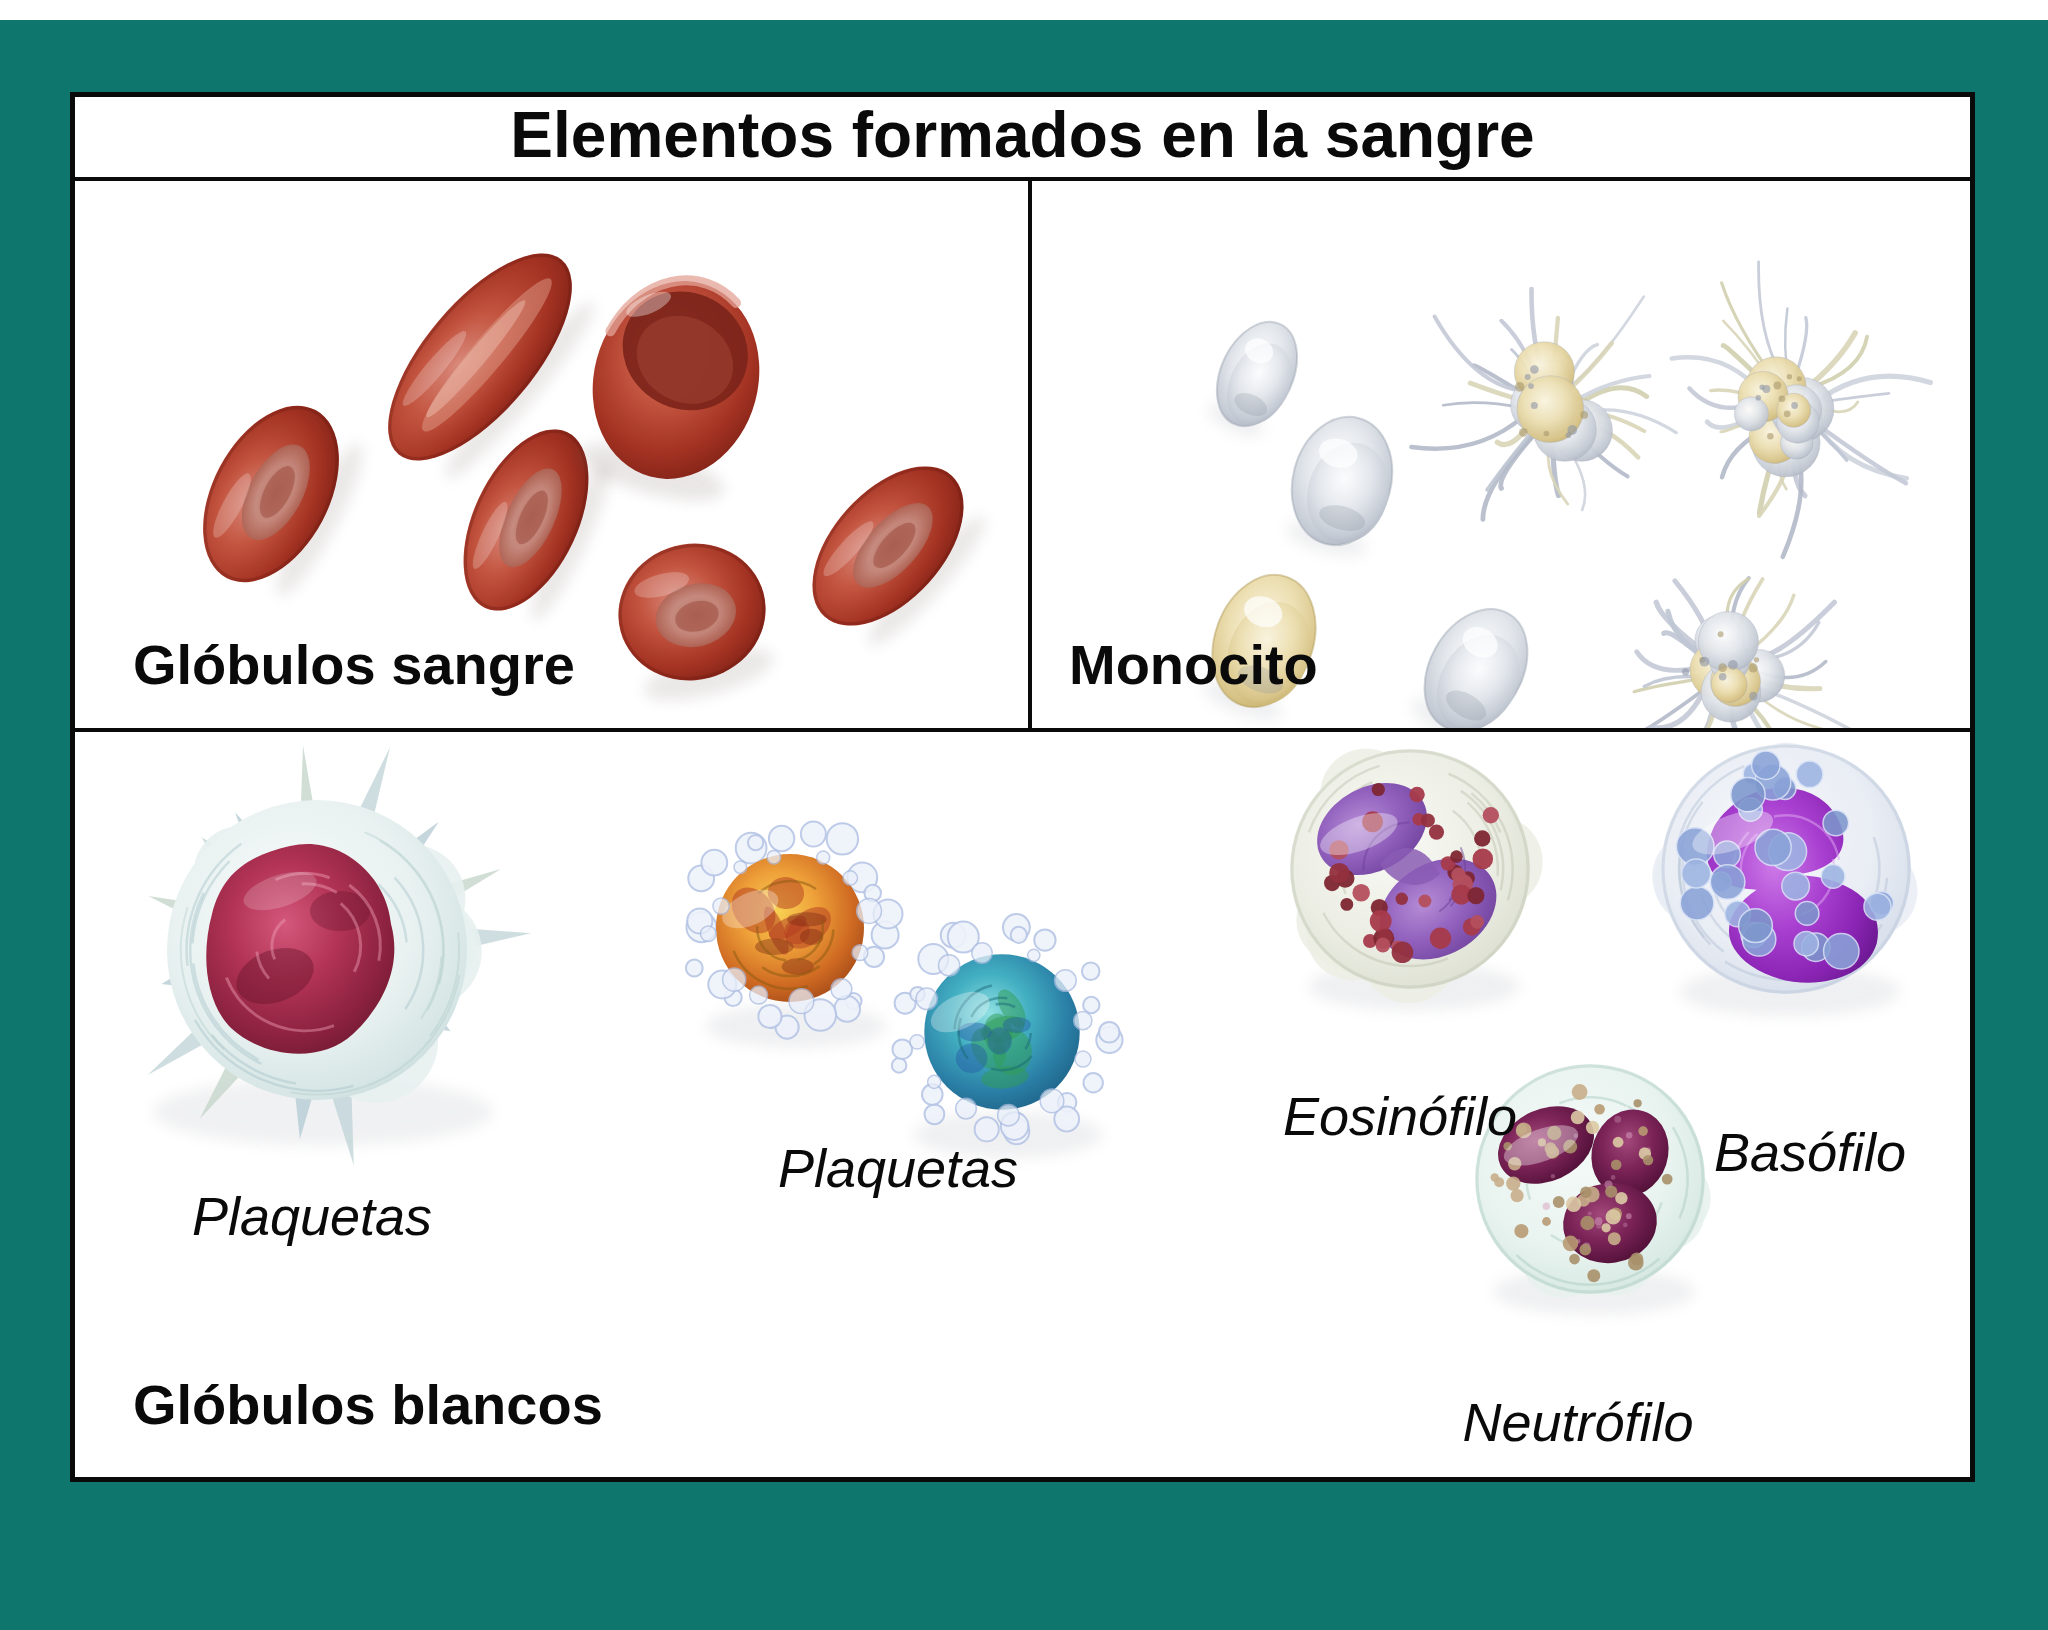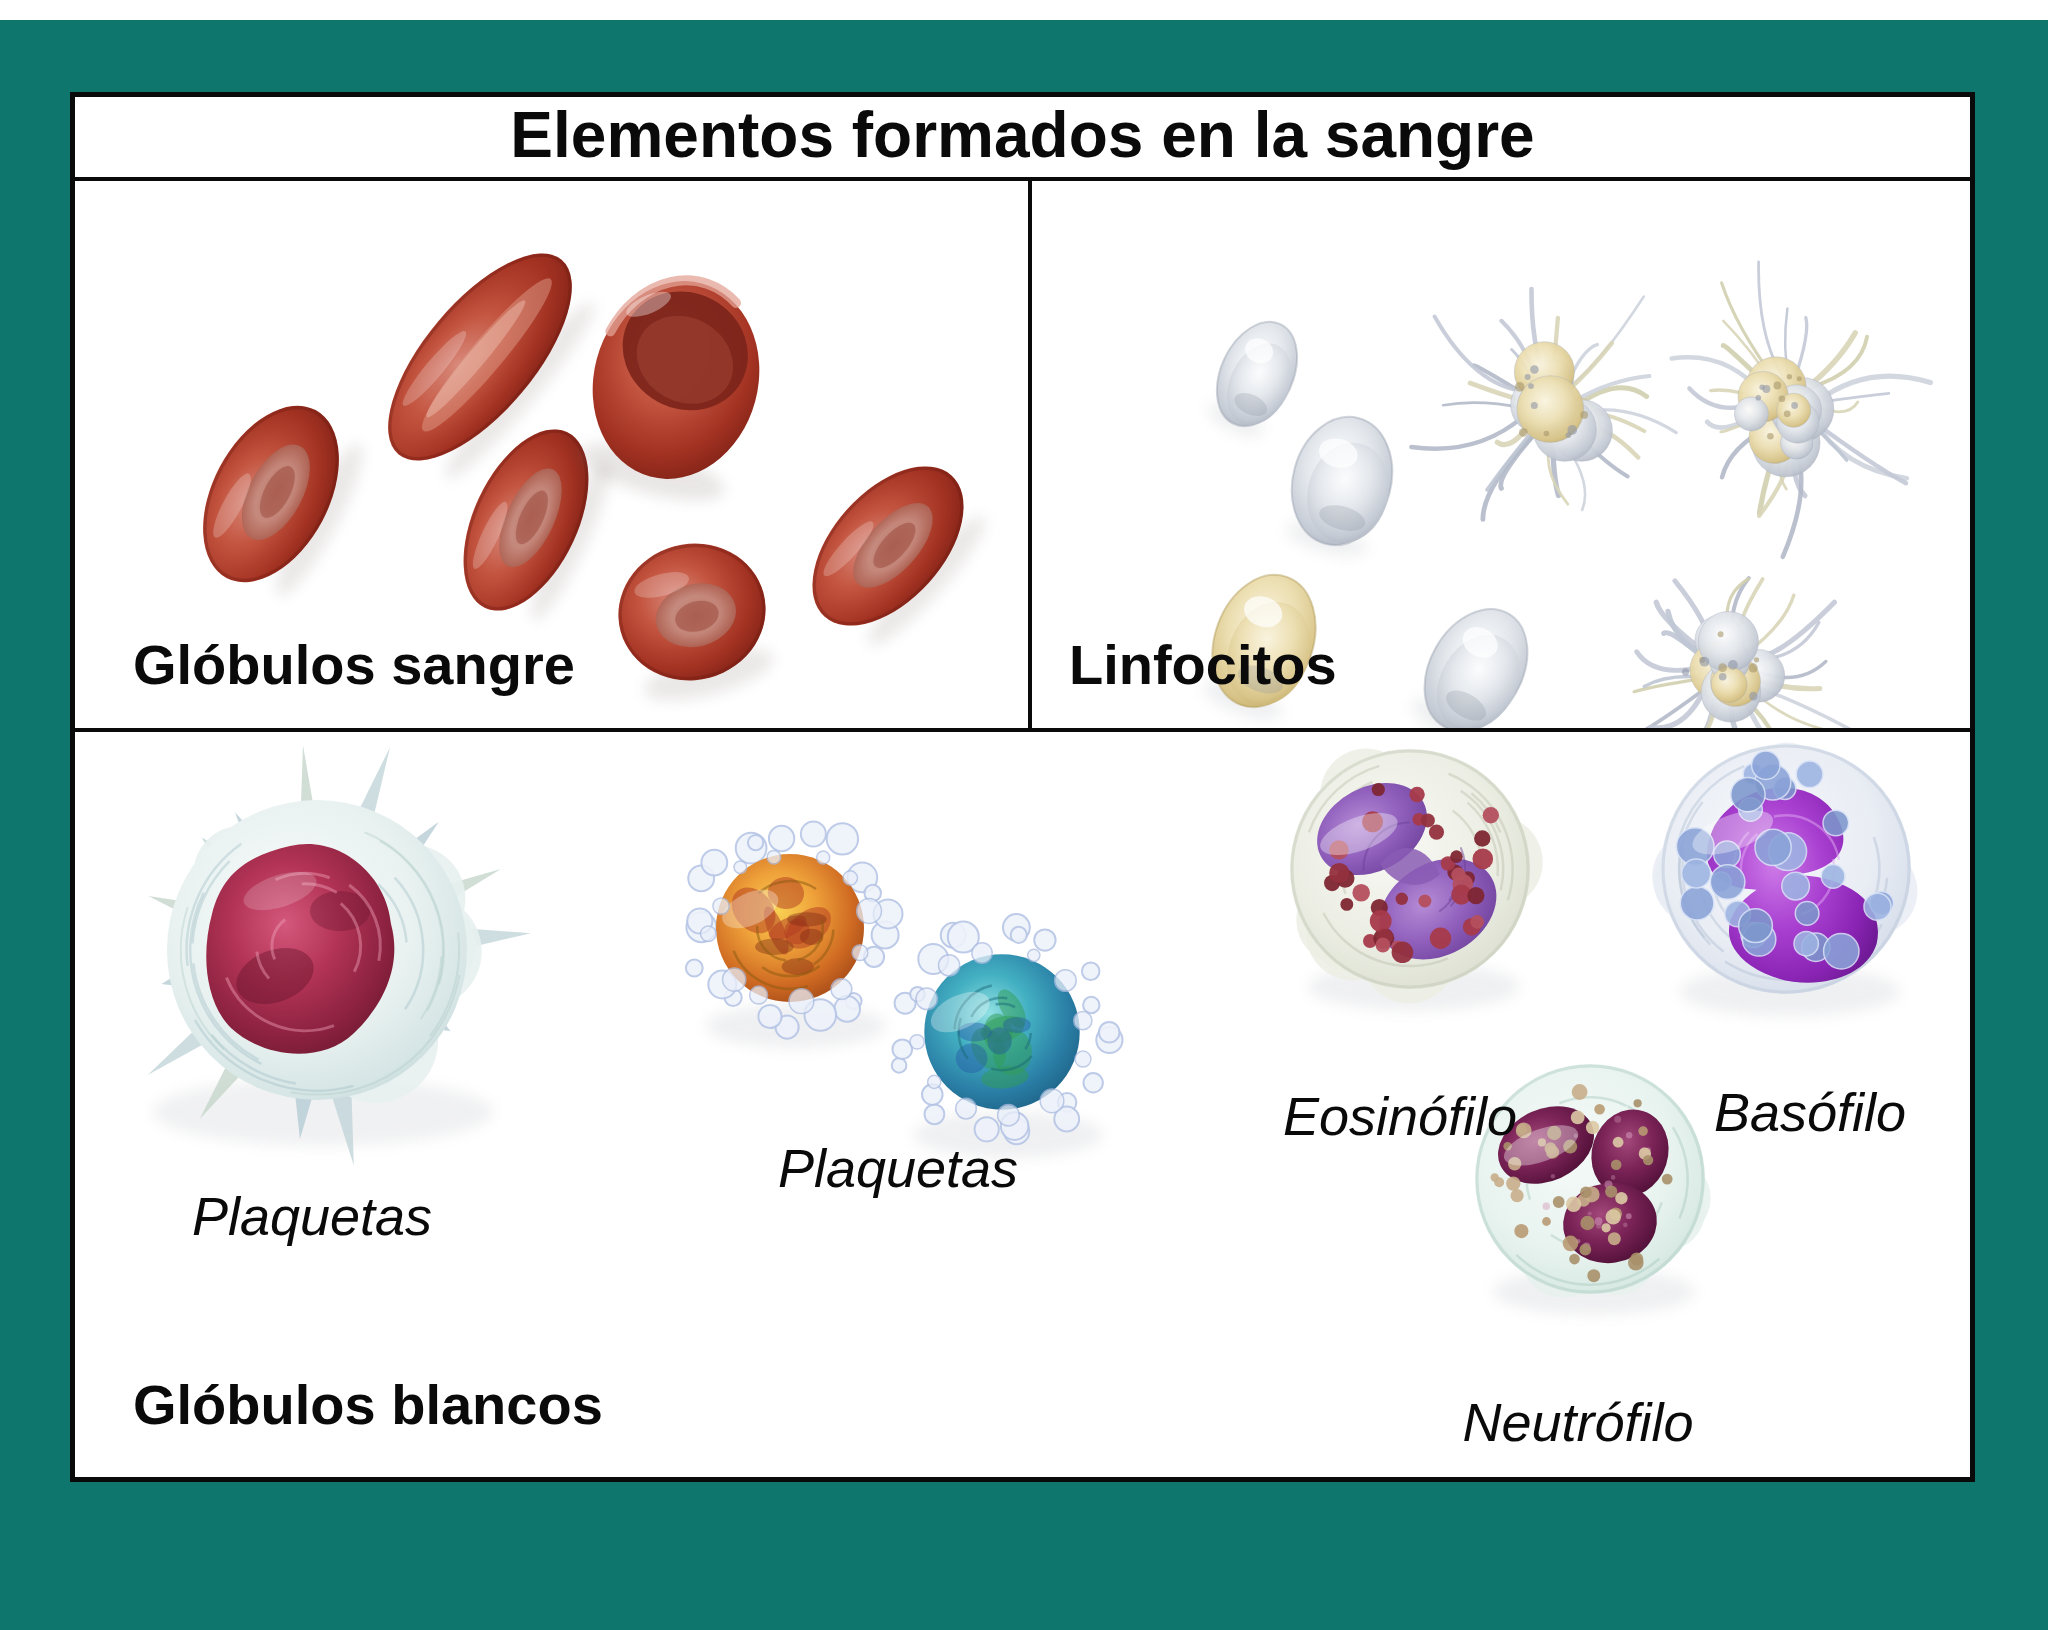--- a/index.html
+++ b/index.html
@@ -15,21 +15,21 @@
          font-weight:bold;font-size:64px;line-height:1.05;letter-spacing:0px;}
   .lbl-bold{position:absolute;font-weight:bold;font-size:56px;line-height:1.05;}
   .pos-rojos{left:133px;top:616px;}
   .pos-plaquetas{left:1069px;top:616px;}
   .pos-blancos{left:133px;top:1356px;}
   .lbl-italic{position:absolute;font-style:italic;font-size:54px;line-height:1.05;
               transform:translateX(-50%);white-space:nowrap;}
   .pos-monocito{left:312px;top:1168px;}
   .pos-linfocitos{left:898px;top:1120px;}
   .pos-eosinofilo{left:1400px;top:1068px;}
-  .pos-basofilo{left:1810px;top:1064px;}
+  .pos-basofilo{left:1810px;top:1104px;}
   .pos-neutrofilo{left:1578px;top:1374px;}
   .illus{position:absolute;}
   .illus-rbc{left:75px;top:161px;}
   .illus-platelets{left:1032px;top:161px;}
   .illus-wbc{left:75px;top:712px;}
   .logo{position:absolute;right:2px;top:1484px;font-size:142px;line-height:1;
         font-weight:bold;letter-spacing:-4px;font-family:"DejaVu Sans","Liberation Sans",sans-serif;}
 </style>
 </head>
 <body>
@@ -737,21 +737,21 @@
         <circle cx="-39.5" cy="-30.8" r="6.0" fill="#b89a72" opacity="0.9"></circle>
         <circle cx="26.2" cy="-14.2" r="5.3" fill="#a8906a" opacity="0.9"></circle>
         <circle cx="21.2" cy="12.6" r="6.1" fill="#a8906a" opacity="0.9"></circle>
         <circle cx="28.1" cy="-36.8" r="5.4" fill="#dcc9a4" opacity="0.9"></circle>
         <circle cx="-48.1" cy="-36.6" r="4.1" fill="#c8ae8a" opacity="0.9"></circle>
         <ellipse cx="-34.5" cy="-48.3" rx="39.1" ry="16.1" fill="#ffffff" opacity="0.35" transform="rotate(-20)"></ellipse>
       </g>
     </svg>
 
   <div class="lbl-bold pos-rojos">Glóbulos sangre</div>
-  <div class="lbl-bold pos-plaquetas">Linfocitos</div>
+  <div class="lbl-bold pos-plaquetas">Monocito</div>
   <div class="lbl-bold pos-blancos">Glóbulos blancos</div>
 
   <div class="lbl-italic pos-monocito">Plaquetas</div>
   <div class="lbl-italic pos-linfocitos">Plaquetas</div>
   <div class="lbl-italic pos-eosinofilo">Eosinófilo</div>
   <div class="lbl-italic pos-basofilo">Basófilo</div>
   <div class="lbl-italic pos-neutrofilo">Neutrófilo</div>
 
 </div>
 

